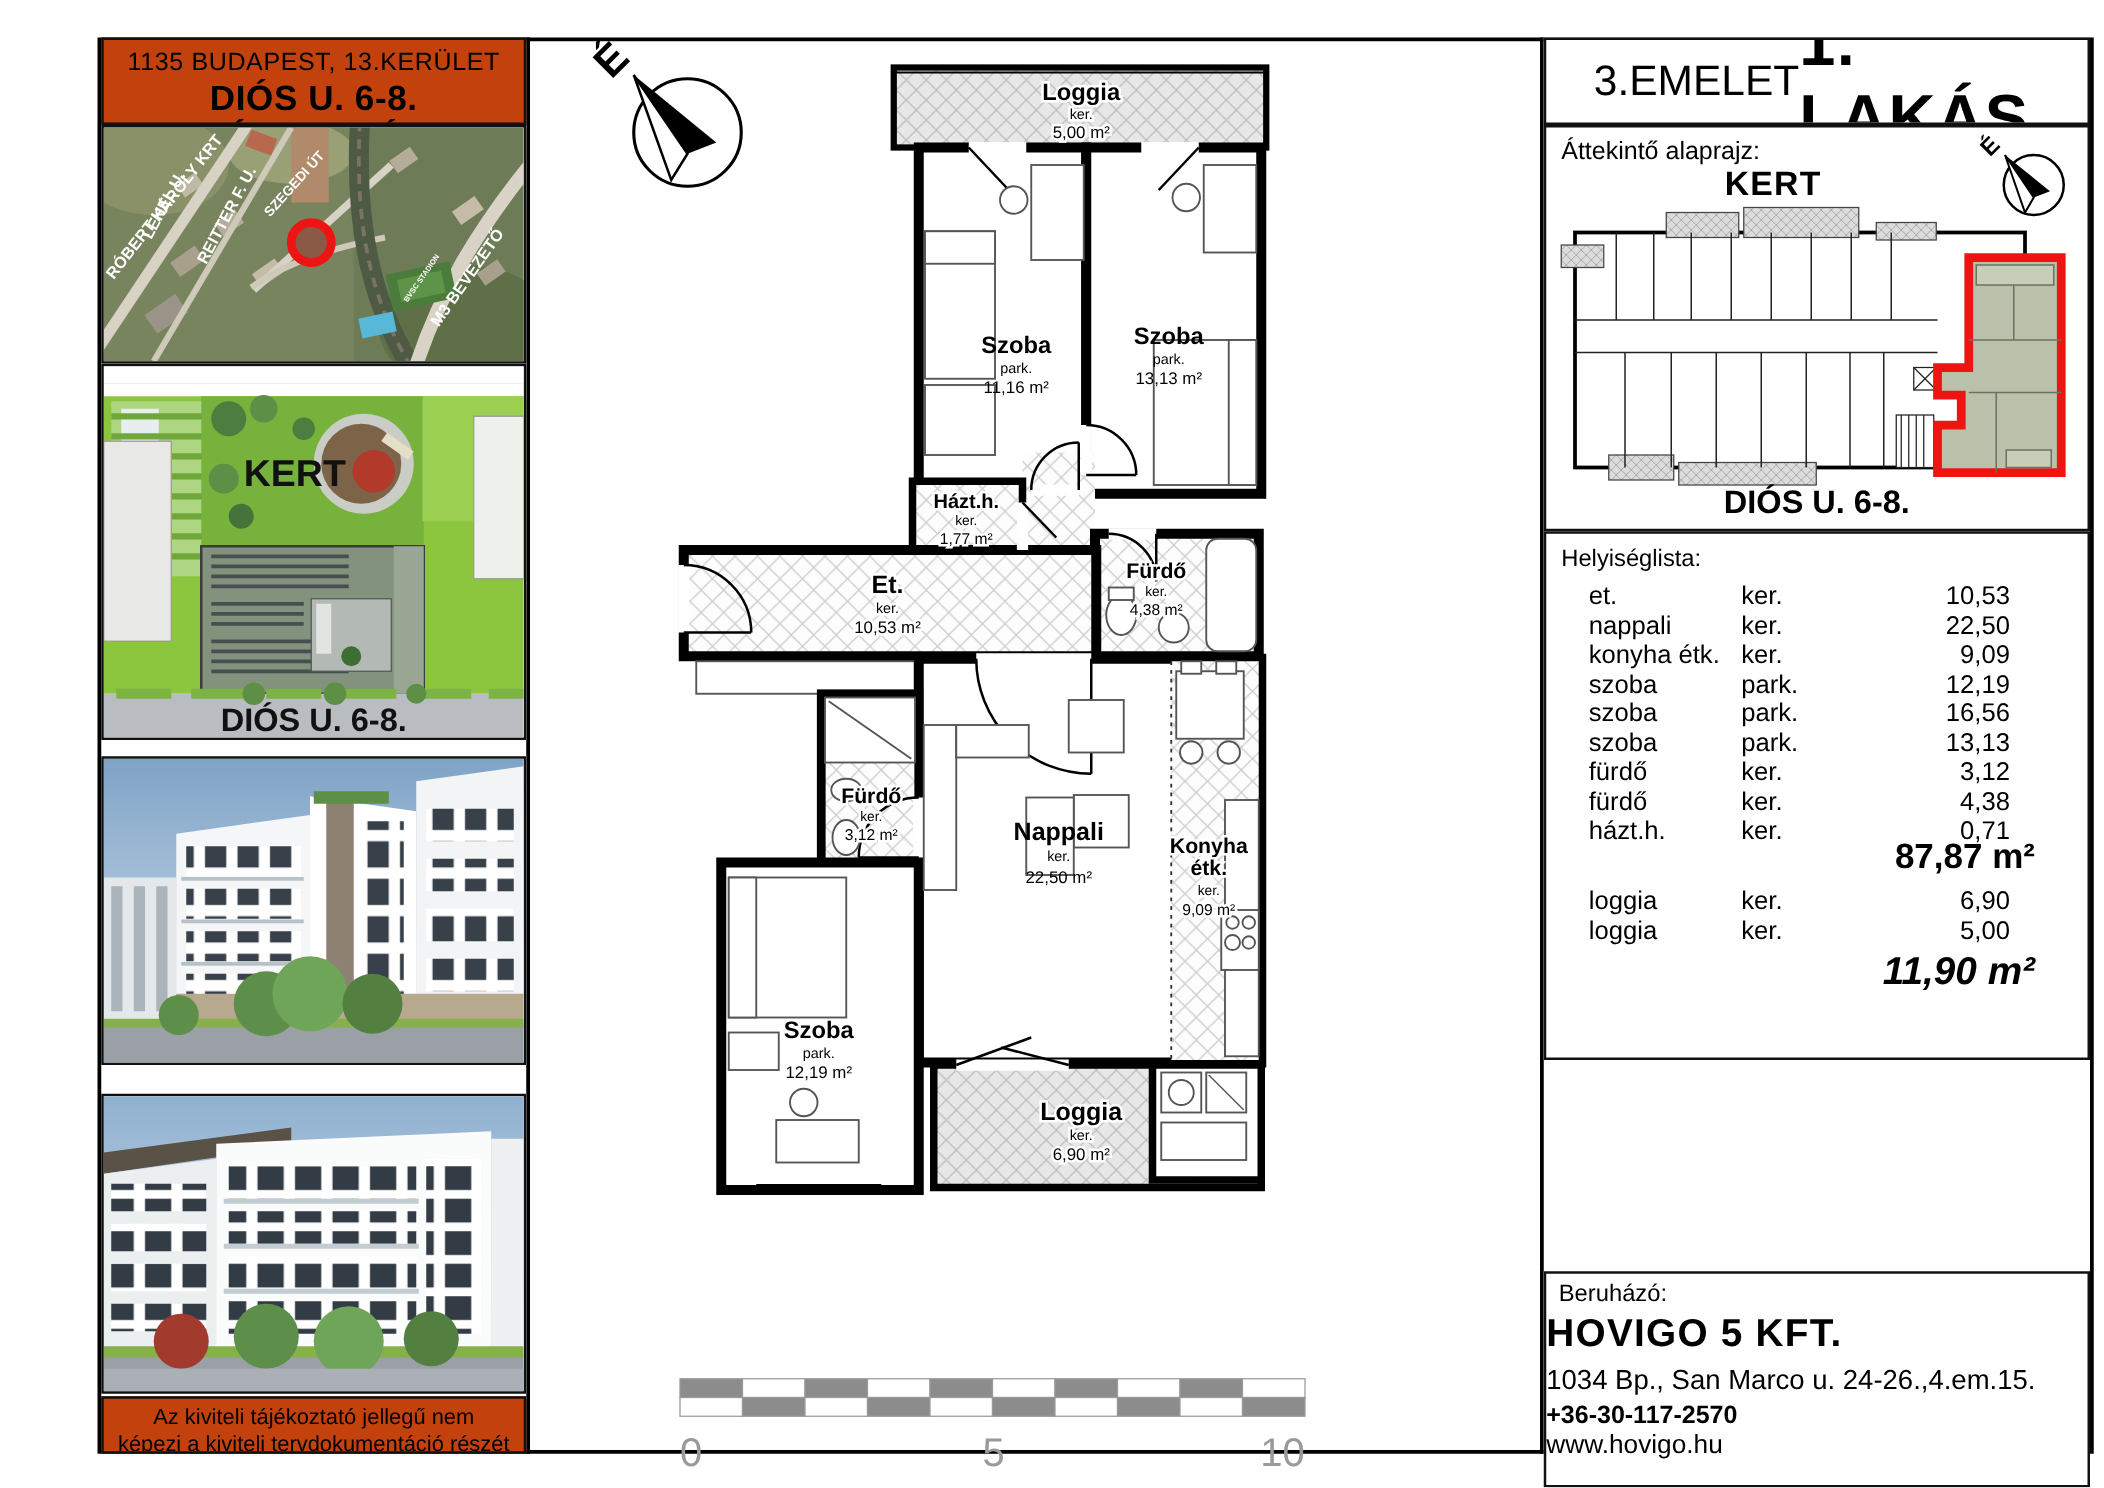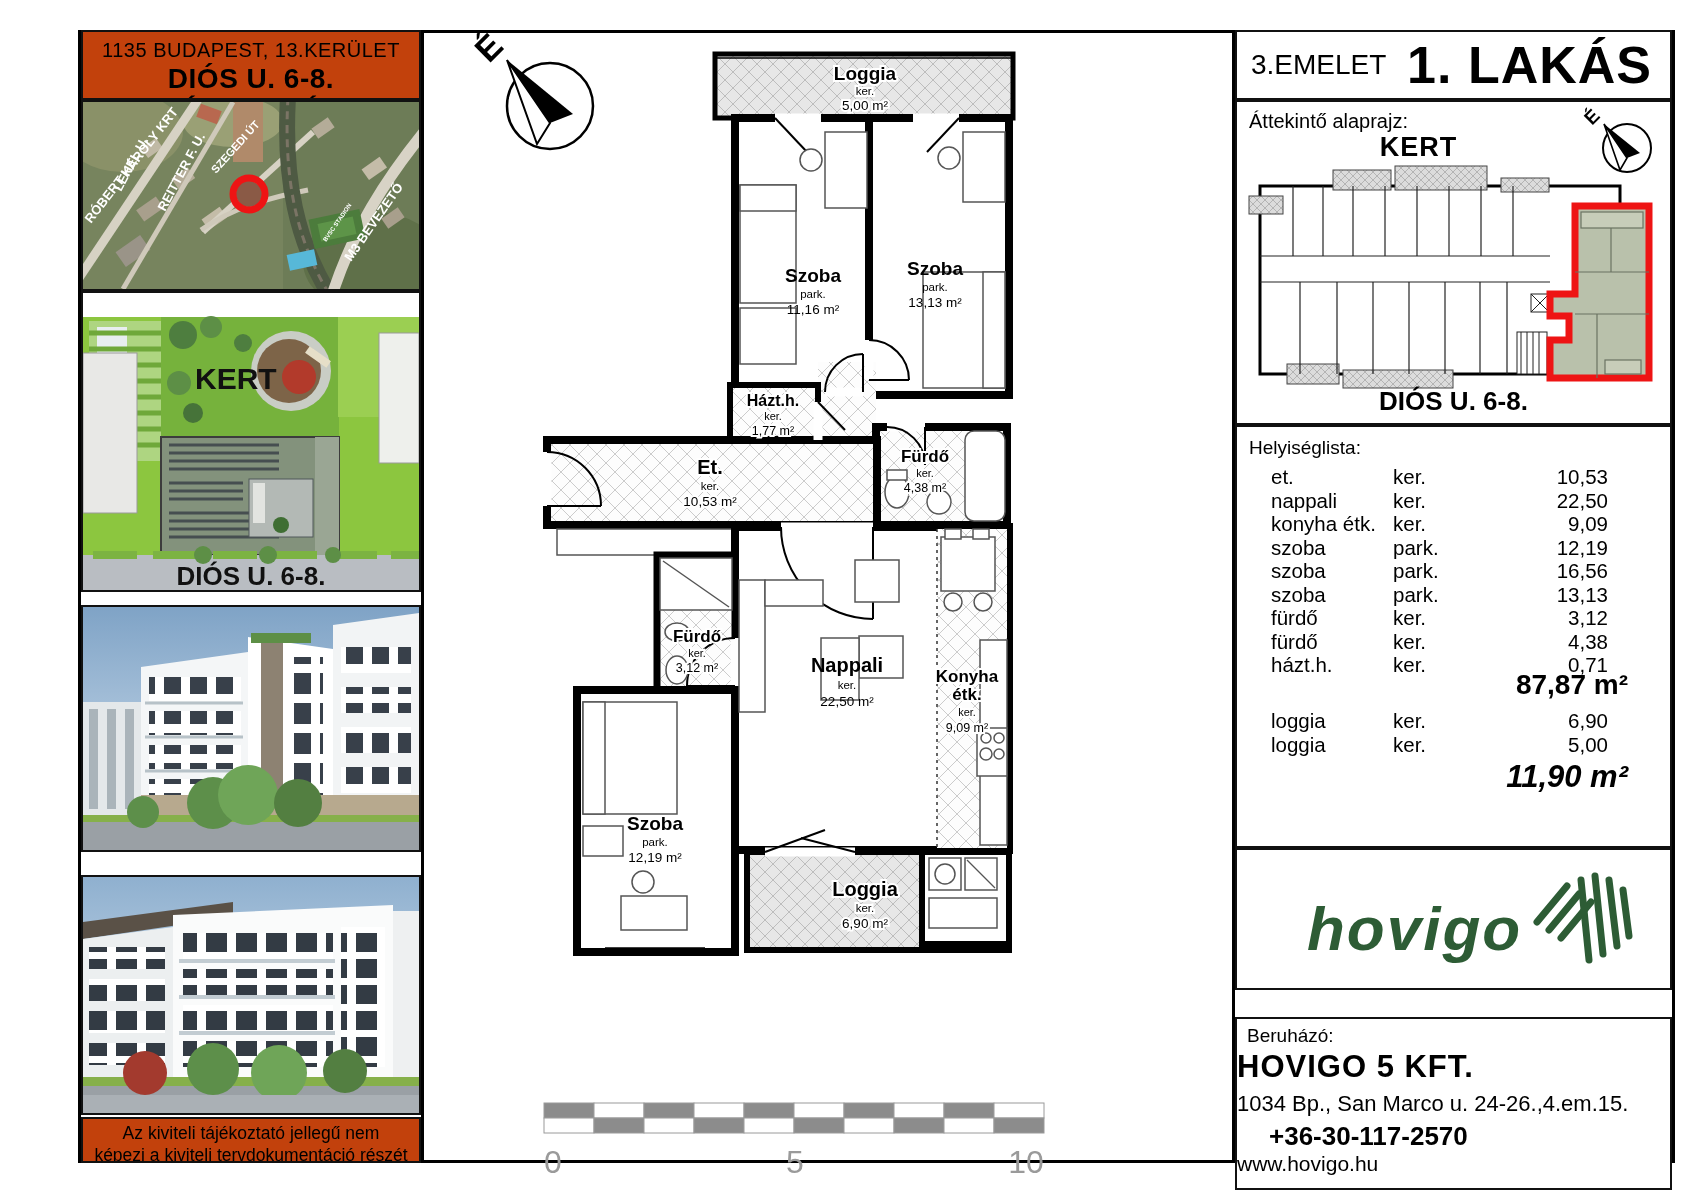--- a/index.html
+++ b/index.html
@@ -11,39 +11,39 @@
   
   .lp-box{left:81px;width:340px;border:2px solid #111;background:#fff;overflow:hidden;}
   .sage{background:#c2410c;}
   .lp-header{text-align:center;padding-top:7px;}
   .lp-header .l1{font-size:20px;letter-spacing:.5px;}
   .lp-header .l2{font-size:28px;font-weight:bold;letter-spacing:.5px;margin-top:1px;}
   .disc{font-size:17.5px;text-align:center;line-height:1.25;padding-top:4px;}
   
   .rp-box{left:1235px;width:437px;border:2px solid #111;background:#fff;overflow:hidden;}
   .rp-head{display:flex;align-items:center;justify-content:space-between;padding:0 18px 0 14px;}
-  .rp-head .fl{font-size:28px;}
+  .rp-head .fl{font-size:34px;margin-left:24px;}
   .rp-head .ap{font-size:52px;font-weight:bold;letter-spacing:1px;}
   .ov-title{position:absolute;left:12px;top:8px;font-size:20px;}
   .ov-kert{position:absolute;left:0;right:70px;top:30px;text-align:center;font-size:27px;font-weight:bold;letter-spacing:1px;}
   .ov-street{position:absolute;left:0;right:0;bottom:6px;text-align:center;font-size:26px;font-weight:bold;}
   .rl{font-size:20.5px;}
   .rl-title{position:absolute;left:12px;top:10px;font-size:19px;}
   .rl-table{position:absolute;left:34px;top:38px;width:372px;}
   .rl-row{display:flex;height:23.5px;line-height:23.5px;}
   .rl-name{width:122px;}
   .rl-type{width:115px;}
   .rl-val{width:100px;text-align:right;}
   .rl-total{position:absolute;right:42px;font-size:28px;font-weight:bold;}
   .rl-total2{position:absolute;right:42px;font-size:31px;font-weight:bold;font-style:italic;}
   .inv{margin-top:27px;}
   .inv-label{position:absolute;left:10px;top:6px;font-size:19px;}
   .inv-co{margin-top:30px;font-size:31px;font-weight:bold;letter-spacing:1px;}
   .inv-addr{font-size:22px;margin-top:6px;}
-  .inv-phone{font-size:26px;font-weight:bold;margin-top:4px;padding-left:32px;}
+  .inv-phone{font-size:20px;font-weight:bold;margin-top:4px;}
   .inv-mail{font-size:21px;margin-top:4px;}
   .inv-web{font-size:21px;}
   text{font-family:"Liberation Sans",sans-serif;}
   .halo{paint-order:stroke;stroke:#fff;stroke-width:4px;fill:#000;}
 </style>
 </head>
 <body>
 
 <div class="sheet">
 
@@ -603,34 +603,20 @@
       </div>
       <div class="rl-row">
         <span class="rl-name">loggia</span>
         <span class="rl-type">ker.</span>
         <span class="rl-val">5,00</span>
       </div>
     </div>
     <div class="rl-total2" style="top:332px;">11,90 m²</div>
   </div>
 
-  <div class="abs rp-box" style="top:848px;height:142px;">
-    <svg width="433" height="138" viewBox="0 0 433 138">
-      <text x="70" y="100" font-family="DejaVu Serif, serif" font-style="italic" font-weight="bold" font-size="62" fill="#2d5c35" letter-spacing="2">hovigo</text>
-      <g stroke="#2d5c35" stroke-width="7" stroke-linecap="round">
-        <line x1="300" y1="72" x2="330" y2="36"></line>
-        <line x1="312" y1="80" x2="342" y2="44"></line>
-        <line x1="324" y1="88" x2="354" y2="52"></line>
-        <line x1="344" y1="30" x2="352" y2="110"></line>
-        <line x1="358" y1="26" x2="366" y2="104"></line>
-        <line x1="372" y1="30" x2="380" y2="96"></line>
-        <line x1="386" y1="40" x2="392" y2="86"></line>
-      </g>
-    </svg>
-  </div>
 
   <div class="abs rp-box sage inv" style="top:990px;height:173px;">
     <div class="inv-label">Beruházó:</div>
     <div class="inv-co">HOVIGO 5 KFT.</div>
     <div class="inv-addr">1034 Bp., San Marco u. 24-26.,4.em.15.</div>
     <div class="inv-phone">+36-30-117-2570</div>
     <div class="inv-web">www.hovigo.hu</div>
   </div>
 
 </div>

